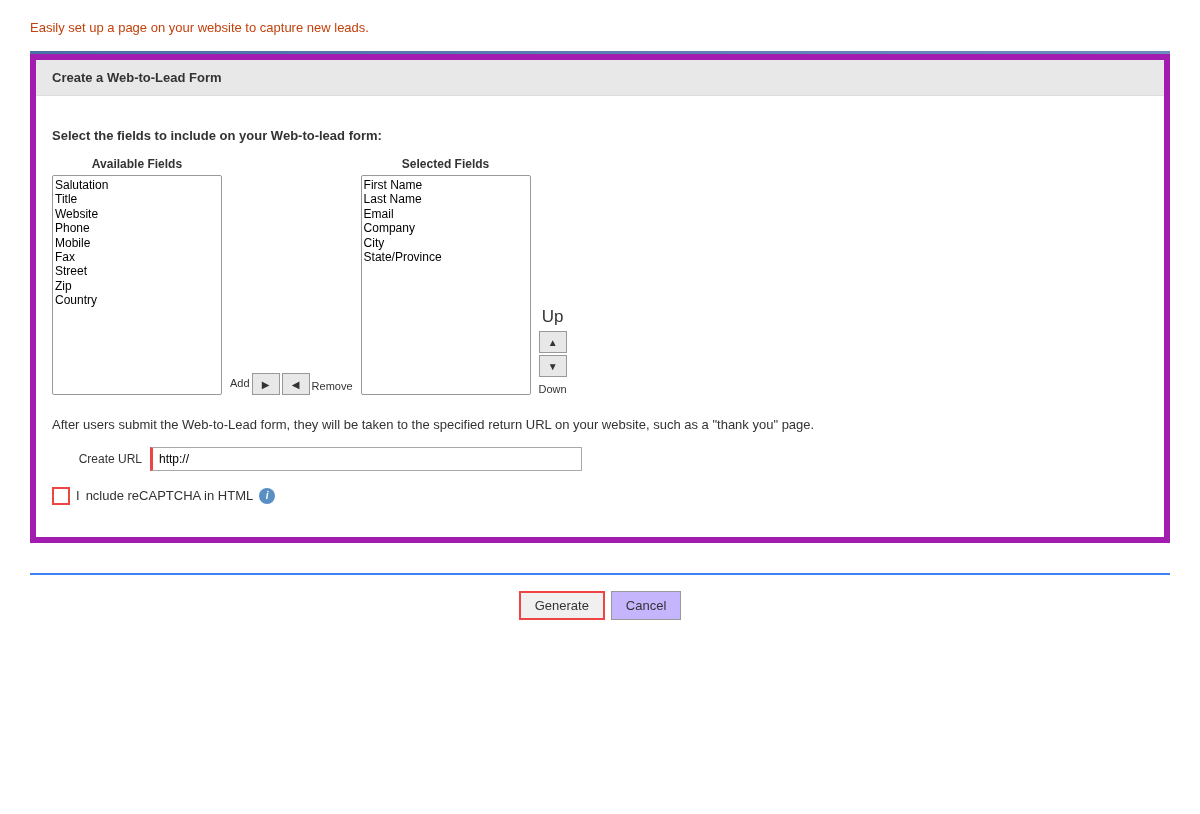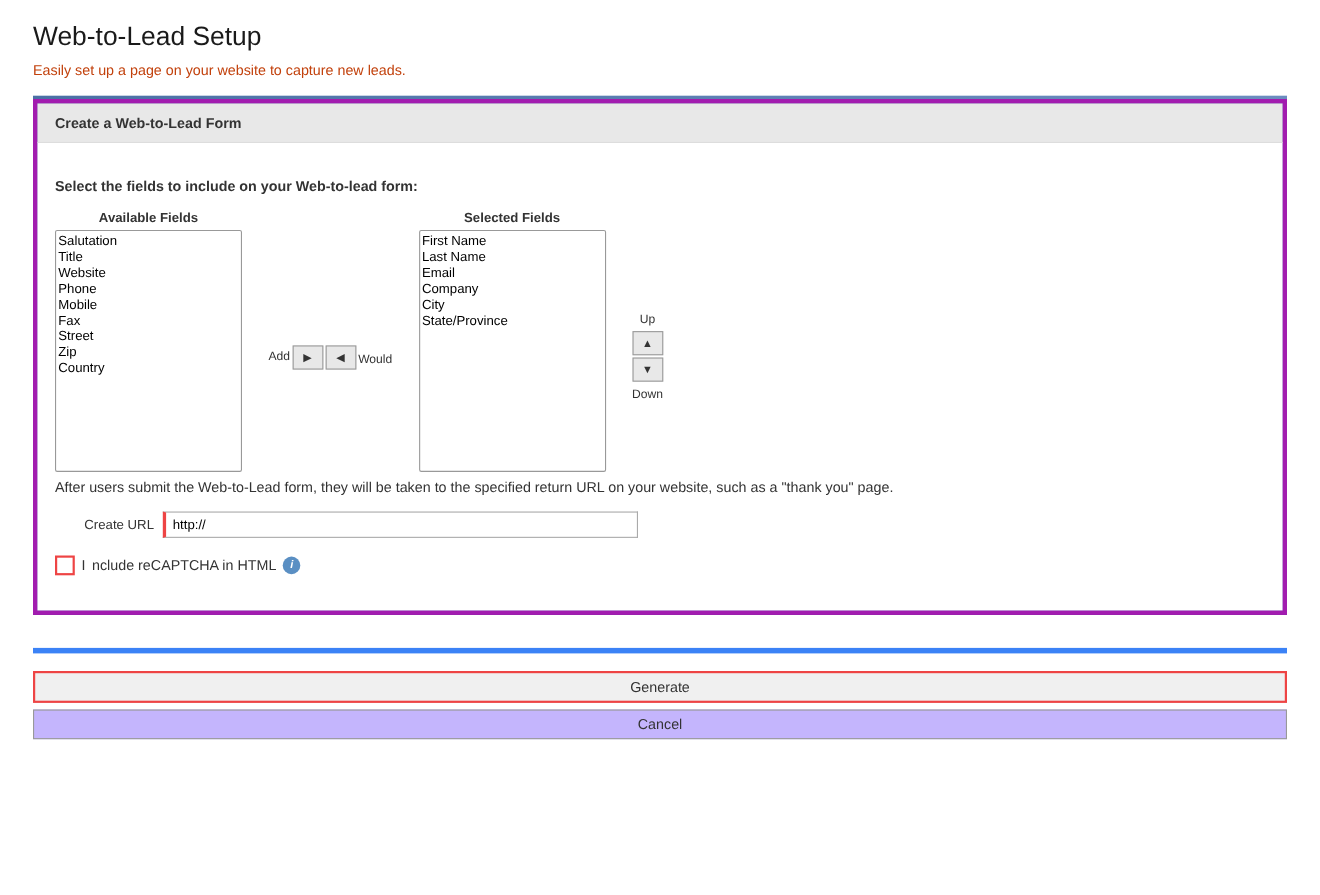--- a/index.html
+++ b/index.html
@@ -28,44 +28,44 @@
       font-size: 13px;
       color: #c2410c;
       margin-bottom: 16px;
     }
     .divider-blue {
       height: 3px;
       background: linear-gradient(to right, #4a6fa5, #6b8cbf);
       margin-bottom: 0;
     }
     .section-card {
-      border: 4px solid #a21caf;
-      background: #4c1d95;
+      border: 6px solid #a21caf;
+      background: #d946ef;
       margin-top: 0;
     }
     .section-header {
       background: #e8e8e8;
       border-bottom: 1px solid #ddd;
       padding: 10px 16px;
       font-weight: bold;
       font-size: 13px;
     }
     .section-body {
       padding: 32px 16px;
       background: #fff;
     }
     .fields-label {
       font-weight: bold;
       font-size: 13px;
       margin-bottom: 14px;
     }
     .fields-area {
       display: flex;
-      align-items: center;
-      gap: 16px;
+      align-items: flex-end;
+      gap: 0;
     }
     .list-group {
       display: flex;
       flex-direction: column;
       align-items: center;
     }
     .list-group-label {
       font-weight: bold;
       font-size: 12px;
       margin-bottom: 4px;
@@ -111,39 +111,39 @@
     .updown-buttons {
       display: flex;
       flex-direction: column;
       align-items: center;
       justify-content: center;
       gap: 2px;
       margin-left: 8px;
       margin-top: 30px;
     }
     .updown-buttons .up-label {
-      font-size: 11px;
+      font-size: 17px;
       color: #333;
       margin-bottom: 2px;
     }
     .updown-buttons .down-label {
       font-size: 11px;
       color: #333;
       margin-top: 4px;
     }
     .note-text {
       margin-left: 30px;
       margin-top: 0;
       font-size: 12px;
       color: #333;
       max-width: 320px;
       line-height: 1.5;
     }
     .return-url-section {
-      margin-top: 4px;
+      margin-top: 20px;
       font-size: 13px;
       color: #333;
       line-height: 1.5;
     }
     .return-url-row {
       display: flex;
       align-items: center;
       margin-top: 12px;
     }
     .return-url-label {
@@ -193,22 +193,21 @@
       font-style: italic;
       font-weight: bold;
       cursor: pointer;
     }
     .footer-buttons {
       display: flex;
       justify-content: center;
       gap: 6px;
       margin-top: 30px;
       padding: 16px 0;
-      border-top: 5px solid #3b82f6;
-      flex-direction: column;
+      border-top: 2px solid #3b82f6;
     }
     .btn-generate {
       padding: 5px 14px;
       font-size: 13px;
       border: 2px solid #e44;
       background: #f0f0f0;
       cursor: pointer;
       color: #333;
     }
     .btn-cancel {
@@ -221,21 +220,20 @@
     }
     .fields-row {
       display: flex;
       align-items: flex-start;
     }
   </style>
 </head>
 <body>
 
 <div class="page-wrapper">
-  <h1 class="page-title">Web-to-Lead Setup</h1>
   <p class="page-subtitle">Easily set up a page on your website to capture new leads.</p>
   <div class="divider-blue"></div>
 
   <div class="section-card">
     <div class="section-header">Create a Web-to-Lead Form</div>
     <div class="section-body">
 
       <div class="fields-label">Select the fields to include on your Web-to-lead form:</div>
 
       <div class="fields-row">
@@ -253,21 +251,21 @@
               <option>Street</option>
               <option>Zip</option>
               <option>Country</option>
             </select>
           </div>
 
           <div class="move-buttons">
             <span class="label">Add</span>
             <button class="arrow-btn">▶</button>
             <button class="arrow-btn">◀</button>
-            <span class="label-remove">Would</span>
+            <span class="label-remove">Remove</span>
           </div>
 
           <div class="list-group">
             <div class="list-group-label">Selected Fields</div>
             <select id="selected-fields" multiple="">
               <option>First Name</option>
               <option>Last Name</option>
               <option>Email</option>
               <option>Company</option>
               <option>City</option>

